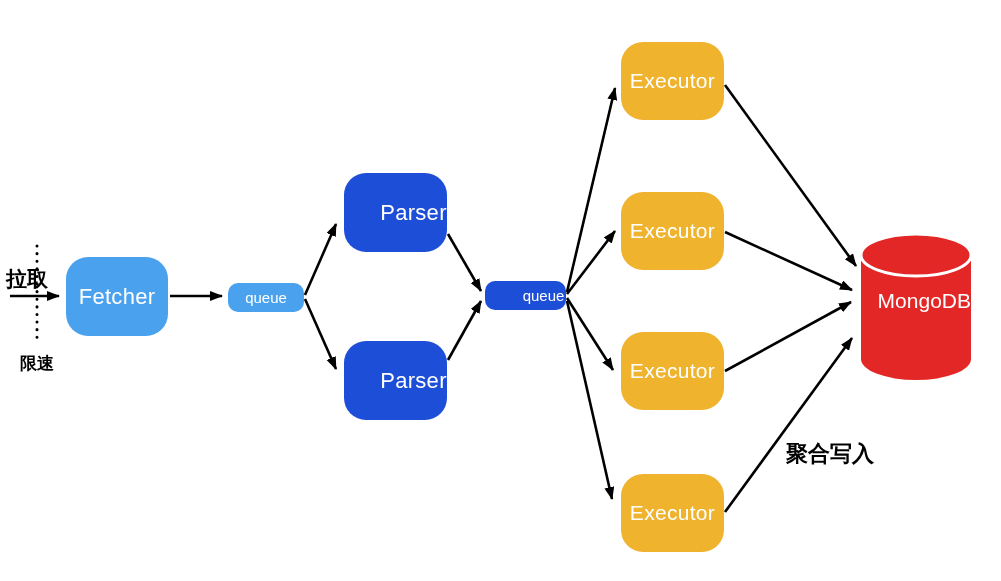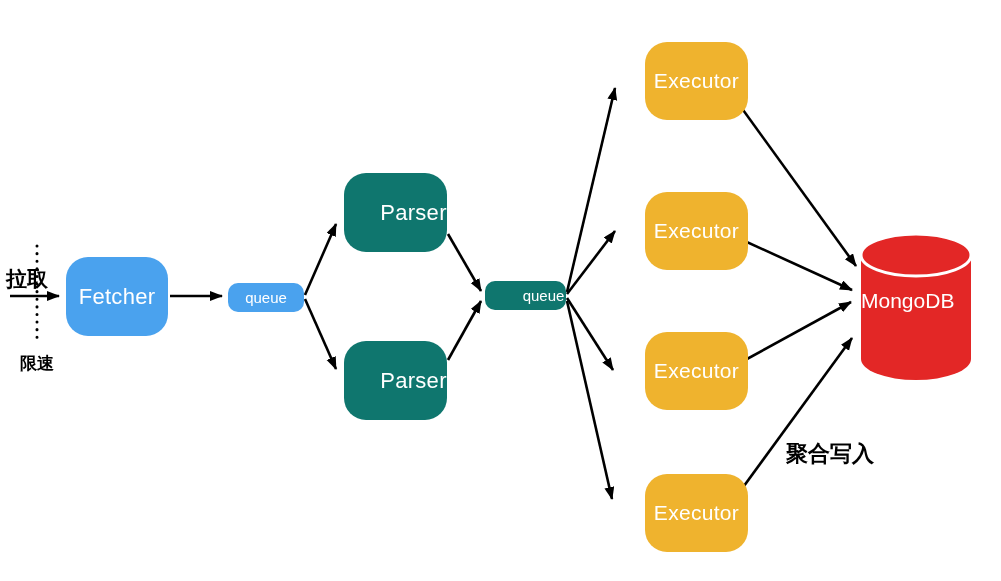--- a/index.html
+++ b/index.html
@@ -24,33 +24,33 @@
     font-weight:500;
     letter-spacing:0.3px;
   }
   .exec{font-size:21px;}
   .queue{
     font-size:15px;
     font-weight:500;
     border-radius:10px;
   }
   .blue{background:#4AA2EE;}
-  .pink{background:#0f766e;padding-left:36px;}
-  .yellow{background:#EFB32E;margin-left:24px;}
+  .pink{background:#1d4ed8;padding-left:36px;}
+  .yellow{background:#EFB32E;}
   .cn{
     position:absolute;
     color:#000000;
     font-weight:700;
     white-space:nowrap;
   }
   .mongo-label{
     position:absolute;
     left:861px;top:289px;width:110px;
     color:#fff;font-size:21px;font-weight:500;
-    text-align:left;
+    text-align:right;
   }
 </style>
 </head>
 <body>
 
 <div id="canvas">
 
   <svg id="wires" width="1001" height="581" viewBox="0 0 1001 581" xmlns="http://www.w3.org/2000/svg">
     <defs>
       <marker id="arw" markerUnits="userSpaceOnUse" markerWidth="15" markerHeight="12" refX="12" refY="5" orient="auto">

